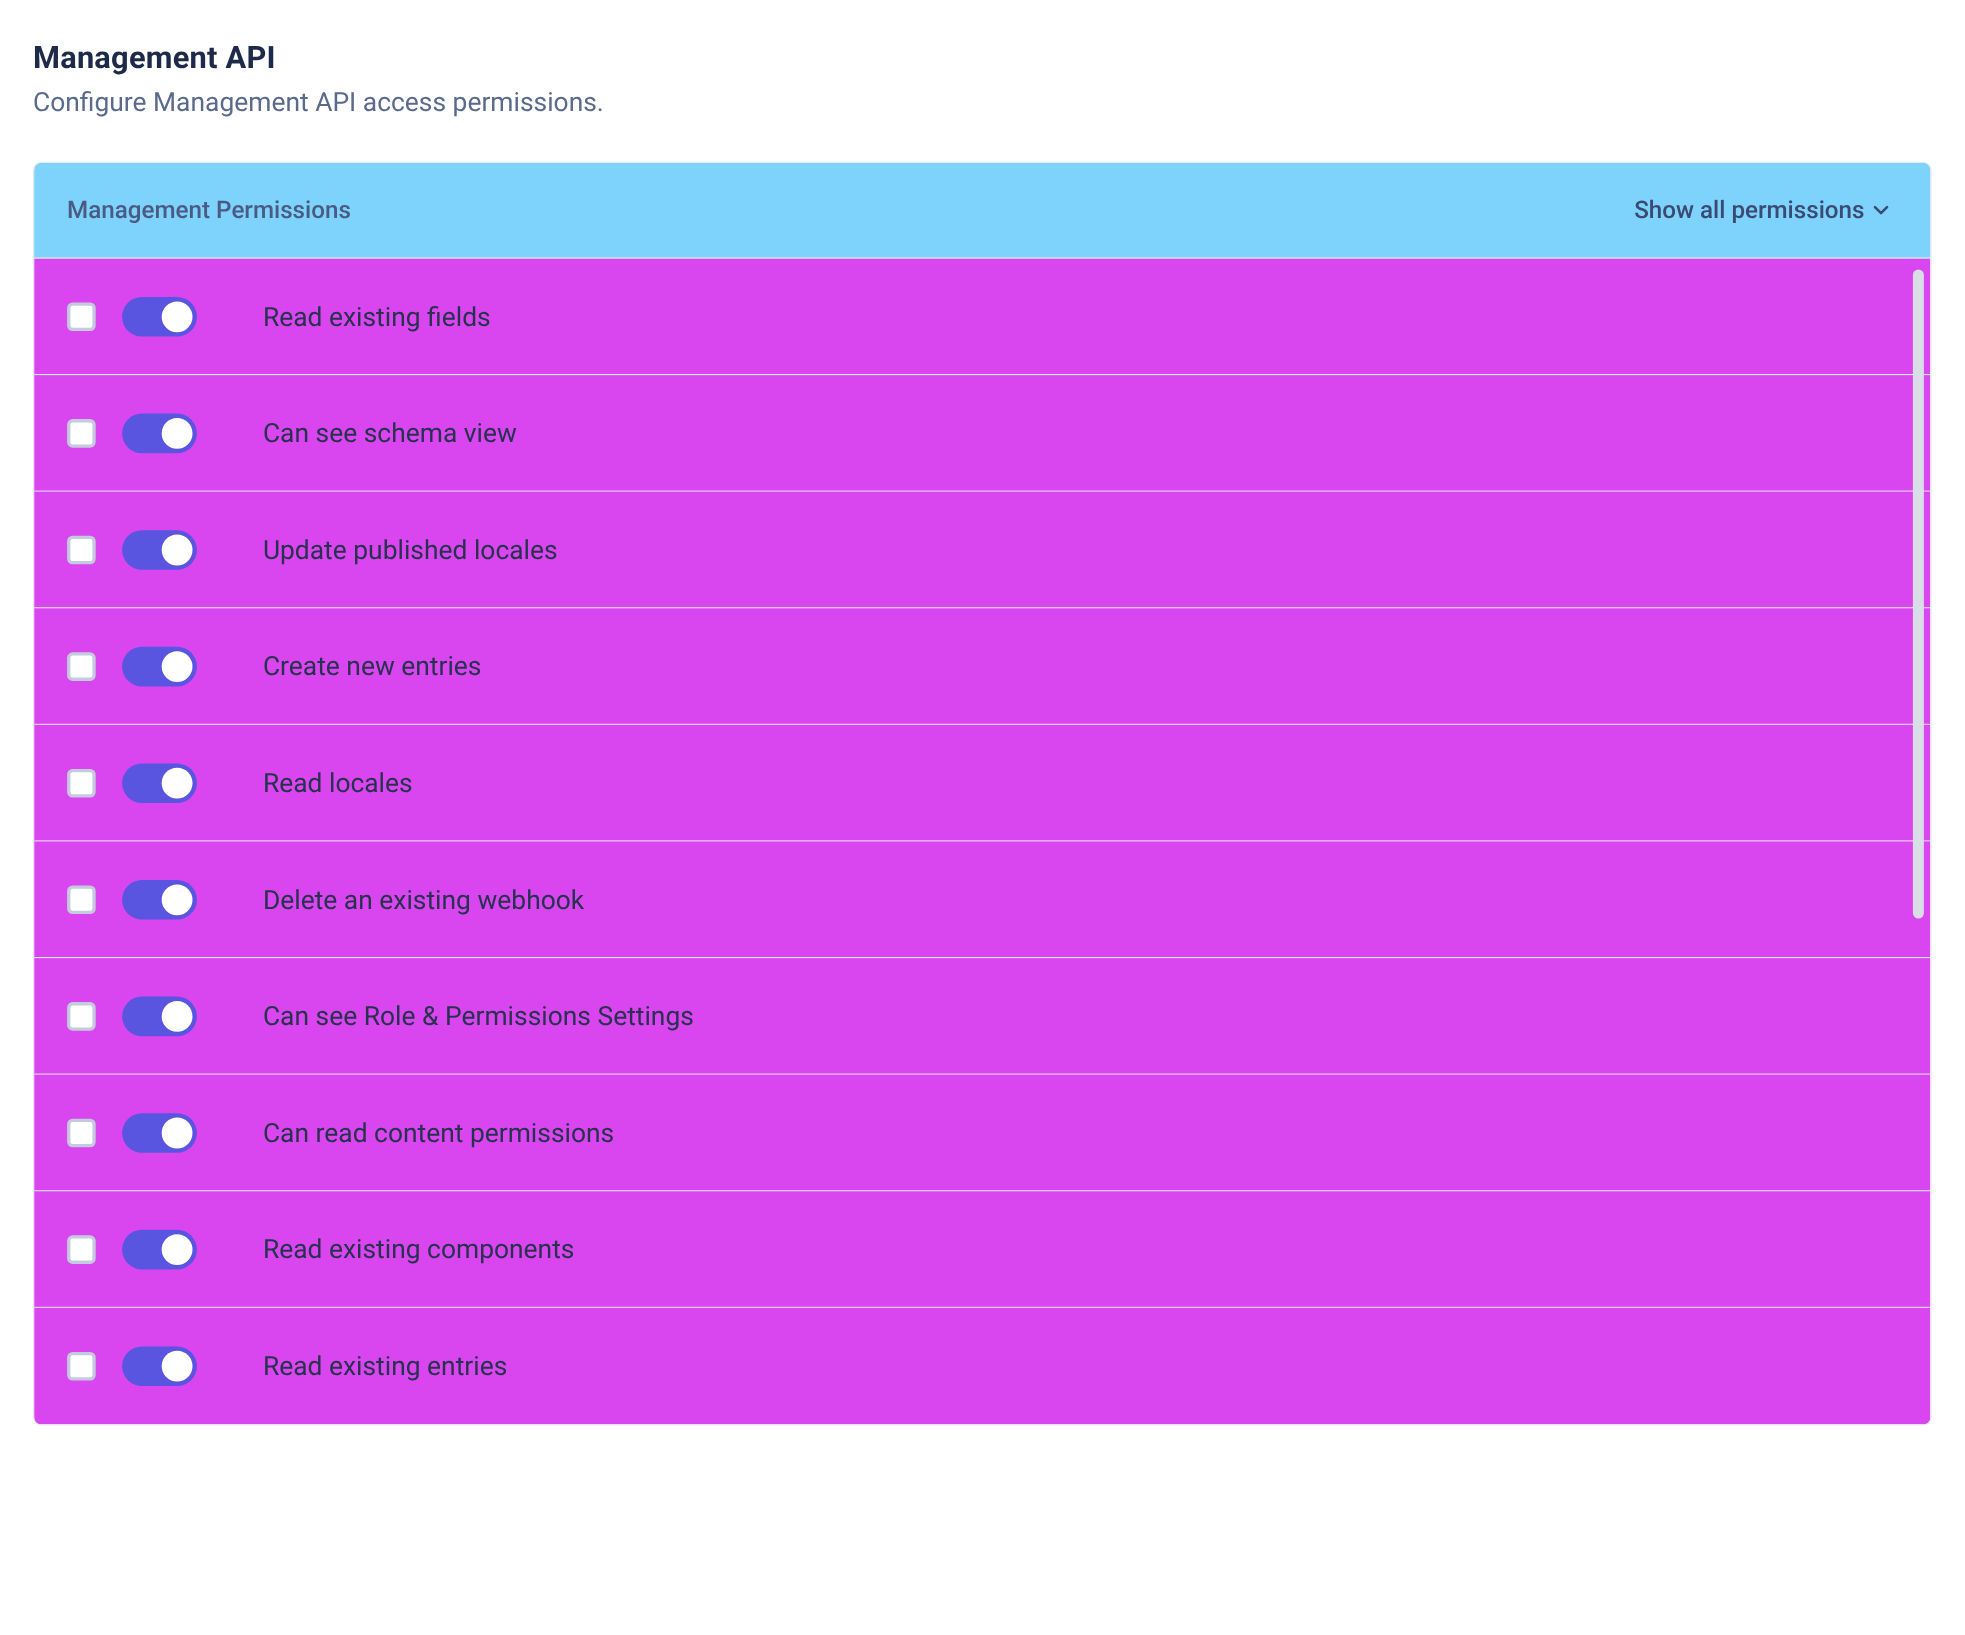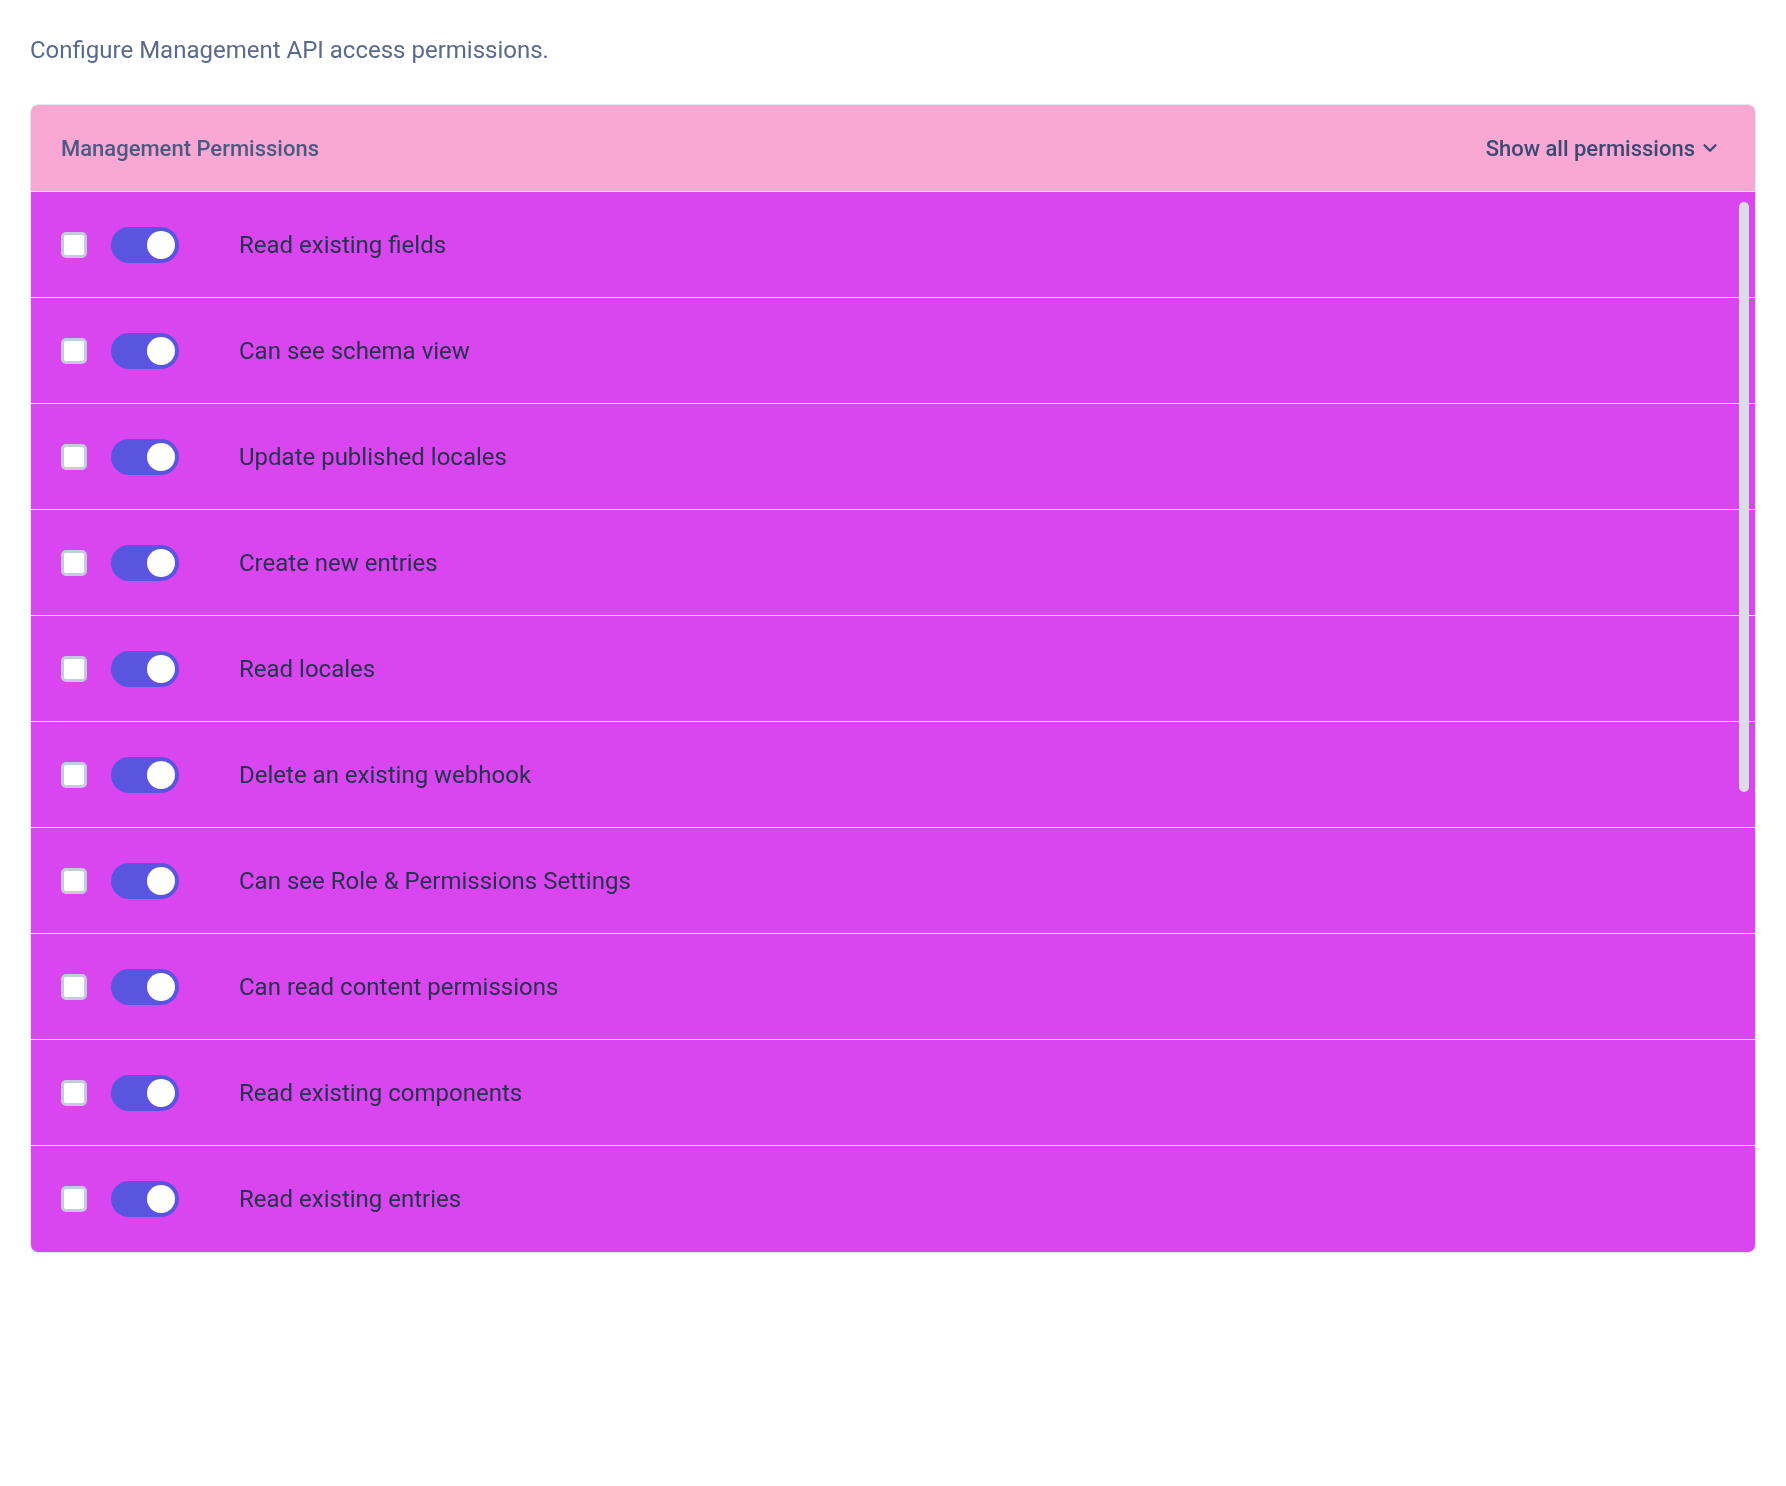--- a/index.html
+++ b/index.html
@@ -28,21 +28,21 @@
   }
   .panel {
     border: 1px solid #e4e8f0;
     border-radius: 8px;
     overflow: hidden;
   }
   .panel-header {
     display: flex;
     align-items: center;
     justify-content: space-between;
-    background: #f9a8d4;
+    background: #7dd3fc;
     padding: 28px 30px;
     border-bottom: 1px solid #e4e8f0;
   }
   .panel-header-left {
     font-size: 22px;
     font-weight: 500;
     color: #4a5a82;
   }
   .panel-header-right {
     display: flex;
@@ -120,20 +120,21 @@
   .perm-label {
     font-size: 24px;
     color: #27324f;
     margin-left: 36px;
   }
 </style>
 </head>
 <body>
 
 <div class="page">
+  <h1 class="page-title">Management API</h1>
   <p class="page-subtitle">Configure Management API access permissions.</p>
 
   <div class="panel">
     <div class="panel-header">
       <div class="panel-header-left">Management Permissions</div>
       <div class="panel-header-right">
         <span class="show-all-label">Show all permissions</span>
         <button class="chevron-btn">
           <svg width="22" height="22" viewBox="0 0 24 24" fill="none" stroke="#3a4a72" stroke-width="2.5" stroke-linecap="round" stroke-linejoin="round">
             <polyline points="6 9 12 15 18 9"></polyline>

